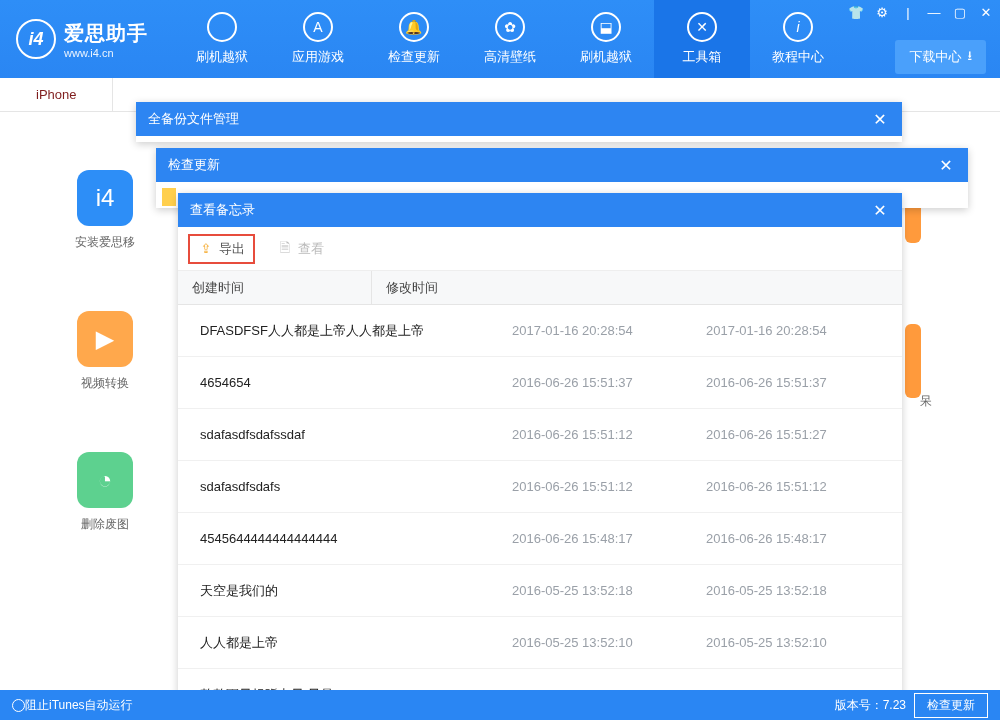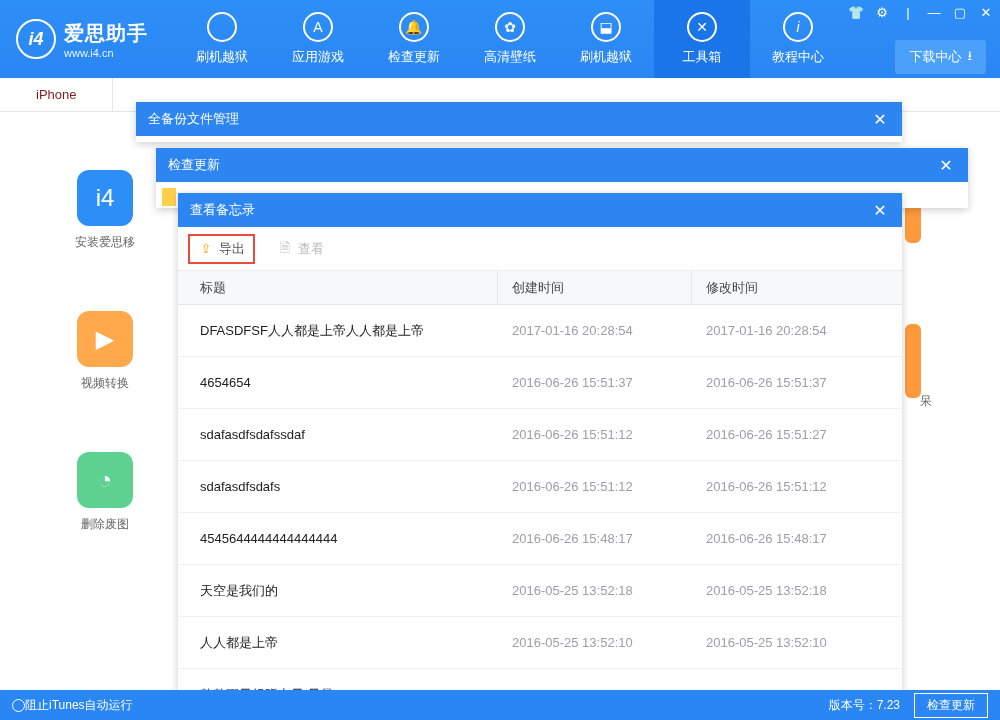--- a/index.html
+++ b/index.html
@@ -65,21 +65,21 @@
 
 
 .peek-right { position:absolute; left:905px; top:191px; width:16px; height:52px; background:#ff9a3c; border-radius:6px; }
 .peek-right2 { position:absolute; left:905px; top:324px; width:16px; height:74px; background:#ff9a3c; border-radius:6px; }
 .peek-text { position:absolute; left:920px; top:393px; font-size:12px; color:#666; }
 
 
 .bottom { position:absolute; left:0; bottom:0; width:1000px; height:30px; background:#2a86f3; color:#fff; display:flex; align-items:center; font-size:12px; padding:0 12px; justify-content:space-between; }
 .bottom-left { display:flex; align-items:center; }
 .circ-empty { width:13px; height:13px; border:1.5px solid #fff; border-radius:50%; }
-.bottom-right { display:flex; align-items:center; gap:14px; }
+.bottom-right { display:flex; align-items:center; gap:8px; }
 .update-btn { border:1px solid #fff; padding:3px 12px; cursor:pointer; font-size:12px; }
 </style>
 </head>
 <body>
 
 <div class="header">
   <div class="logo-block">
     <div class="logo-circle">i4</div>
     <div class="logo-text">
       <div class="logo-title">爱思助手</div>
@@ -182,21 +182,20 @@
       <div class="tb-btn highlight">
         <span class="tb-ico" style="color:#f5a623">⇪</span>
         <span>导出</span>
       </div>
       <div class="tb-btn disabled">
         <span class="tb-ico">🗎</span>
         <span>查看</span>
       </div>
     </div>
     <div class="table-head">
-      <div class="col-title">标题</div>
       <div class="col-created">创建时间</div>
       <div class="col-modified">修改时间</div>
     </div>
     <div class="rows" id="rows">
         <div class="row">
           <div class="c1">DFASDFSF人人都是上帝人人都是上帝</div>
           <div class="c2">2017-01-16 20:28:54</div>
           <div class="c3">2017-01-16 20:28:54</div>
         </div>
         <div class="row">

